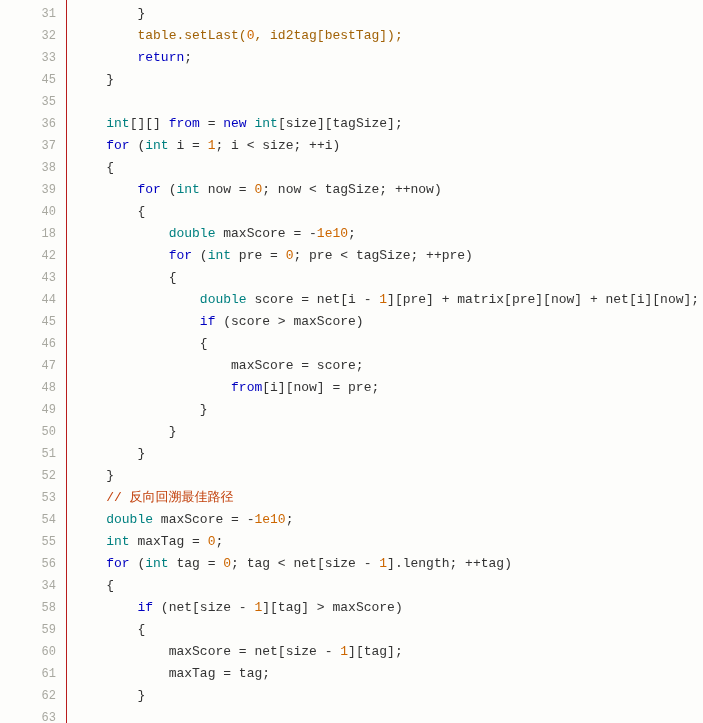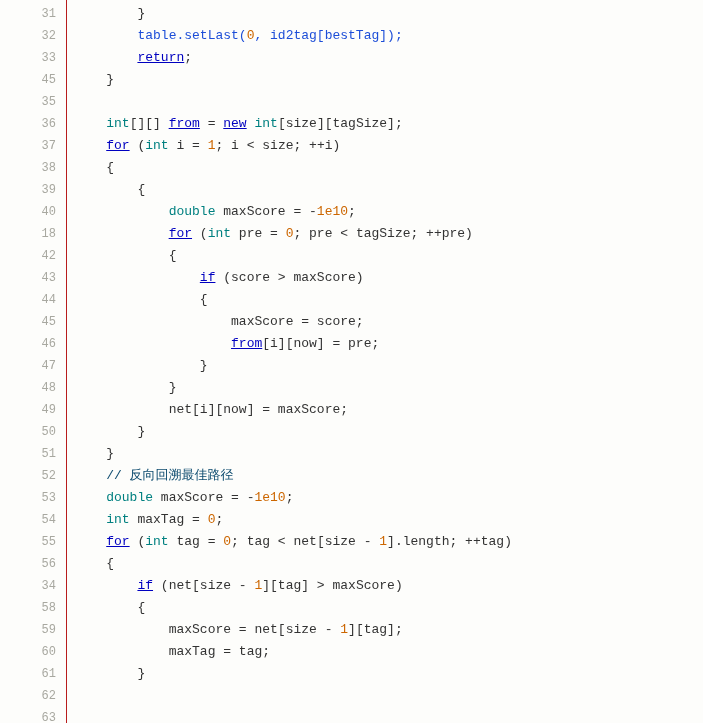--- a/index.html
+++ b/index.html
@@ -36,25 +36,25 @@
       padding-top: 3px;
       padding-left: 8px;
       overflow: hidden;
     }
     .code-line {
       height: 22px;
       line-height: 22px;
       white-space: pre;
       color: #333;
     }
-    .k { color: #0000c0; text-decoration: underline; }
+    .k { color: #0000c0; }
     .t { color: #008080; }
     .n { color: #cc6600; }
-    .m { color: #1d4ed8; }
-    .c { color: #0c4a6e; }
+    .m { color: #a16207; }
+    .c { color: #c2410c; }
     .p { color: #333; }
   </style>
 </head>
 <body>
 
 <div class="gutter">
     <div class="line-number">31</div>
     <div class="line-number">32</div>
     <div class="line-number">33</div>
     <div class="line-number">45</div>
@@ -90,31 +90,32 @@
   </div>
 <div class="code-area">
     <div class="code-line"><span>        </span><span class="p">}</span></div>
     <div class="code-line"><span>        </span><span class="m">table.setLast(</span><span class="n">0</span><span class="m">, id2tag[bestTag]);</span></div>
     <div class="code-line"><span>        </span><span class="k">return</span><span class="p">;</span></div>
     <div class="code-line"><span>    </span><span class="p">}</span></div>
     <div class="code-line"><span></span></div>
     <div class="code-line"><span>    </span><span class="t">int</span><span class="p">[][] </span><span class="k">from</span><span class="p"> = </span><span class="k">new</span><span class="p"> </span><span class="t">int</span><span class="p">[size][tagSize];</span></div>
     <div class="code-line"><span>    </span><span class="k">for</span><span class="p"> (</span><span class="t">int</span><span class="p"> i = </span><span class="n">1</span><span class="p">; i &lt; size; ++i)</span></div>
     <div class="code-line"><span>    </span><span class="p">{</span></div>
+    <div class="code-line"><span>        </span><span class="k">for</span><span class="p"> (</span><span class="t">int</span><span class="p"> now = </span><span class="n">0</span><span class="p">; now &lt; tagSize; ++now)</span></div>
     <div class="code-line"><span>        </span><span class="p">{</span></div>
     <div class="code-line"><span>            </span><span class="t">double</span><span class="p"> maxScore = -</span><span class="n">1e10</span><span class="p">;</span></div>
     <div class="code-line"><span>            </span><span class="k">for</span><span class="p"> (</span><span class="t">int</span><span class="p"> pre = </span><span class="n">0</span><span class="p">; pre &lt; tagSize; ++pre)</span></div>
     <div class="code-line"><span>            </span><span class="p">{</span></div>
+    <div class="code-line"><span>                </span><span class="t">double</span><span class="p"> score = net[i - </span><span class="n">1</span><span class="p">][pre] + matrix[pre][now] + net[i][now];</span></div>
     <div class="code-line"><span>                </span><span class="k">if</span><span class="p"> (score &gt; maxScore)</span></div>
     <div class="code-line"><span>                </span><span class="p">{</span></div>
     <div class="code-line"><span>                    </span><span class="p">maxScore = score;</span></div>
     <div class="code-line"><span>                    </span><span class="k">from</span><span class="p">[i][now] = pre;</span></div>
     <div class="code-line"><span>                </span><span class="p">}</span></div>
     <div class="code-line"><span>            </span><span class="p">}</span></div>
-    <div class="code-line"><span>            </span><span class="p">net[i][now] = maxScore;</span></div>
     <div class="code-line"><span>        </span><span class="p">}</span></div>
     <div class="code-line"><span>    </span><span class="p">}</span></div>
     <div class="code-line"><span>    </span><span class="c">// 反向回溯最佳路径</span></div>
     <div class="code-line"><span>    </span><span class="t">double</span><span class="p"> maxScore = -</span><span class="n">1e10</span><span class="p">;</span></div>
     <div class="code-line"><span>    </span><span class="t">int</span><span class="p"> maxTag = </span><span class="n">0</span><span class="p">;</span></div>
     <div class="code-line"><span>    </span><span class="k">for</span><span class="p"> (</span><span class="t">int</span><span class="p"> tag = </span><span class="n">0</span><span class="p">; tag &lt; net[size - </span><span class="n">1</span><span class="p">].length; ++tag)</span></div>
     <div class="code-line"><span>    </span><span class="p">{</span></div>
     <div class="code-line"><span>        </span><span class="k">if</span><span class="p"> (net[size - </span><span class="n">1</span><span class="p">][tag] &gt; maxScore)</span></div>
     <div class="code-line"><span>        </span><span class="p">{</span></div>
     <div class="code-line"><span>            </span><span class="p">maxScore = net[size - </span><span class="n">1</span><span class="p">][tag];</span></div>

